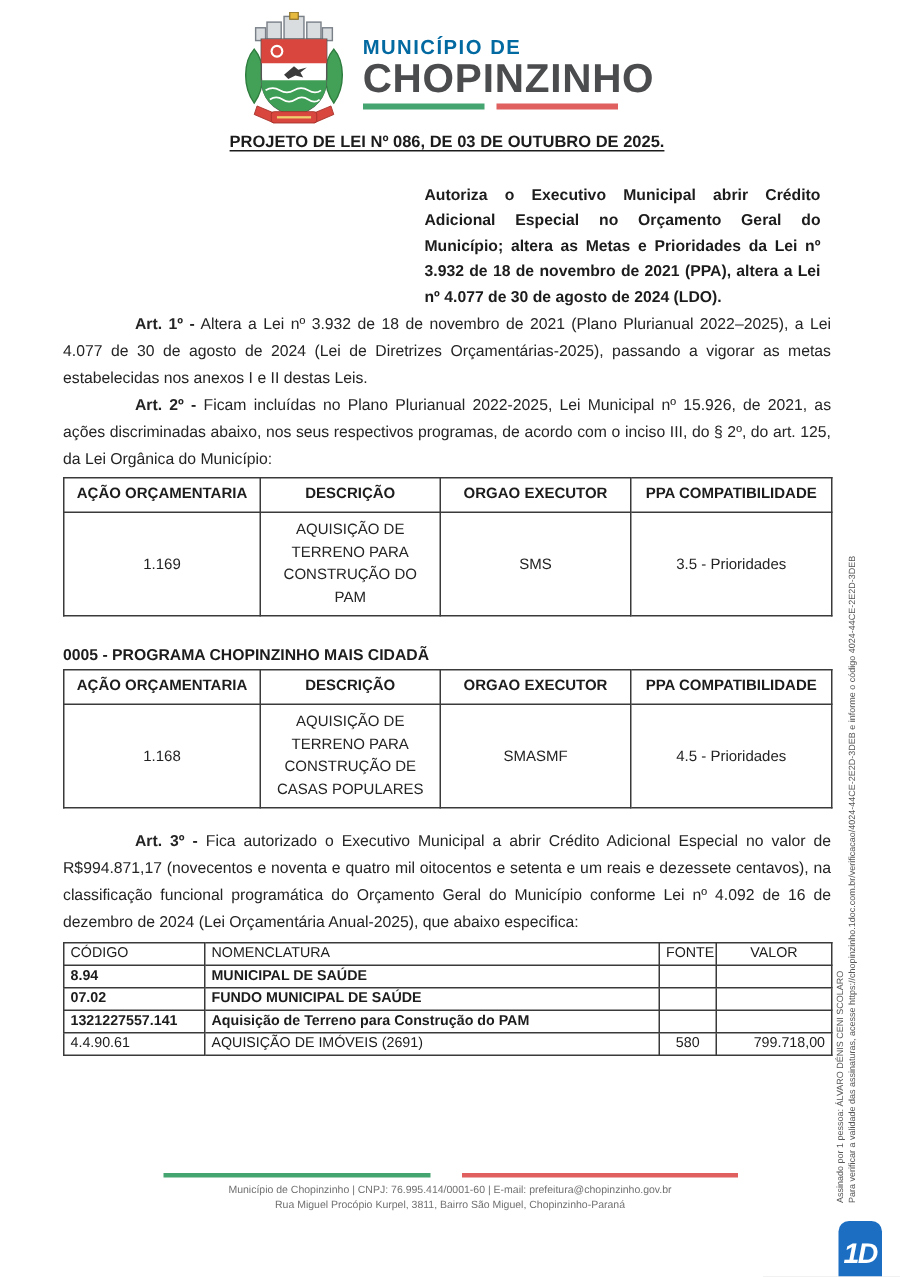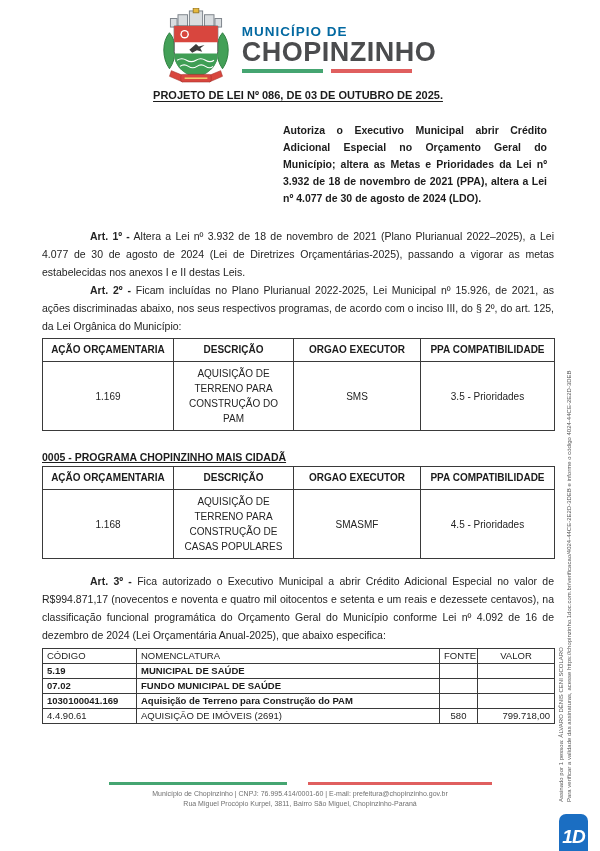--- a/index.html
+++ b/index.html
@@ -32,27 +32,27 @@
   .ementa {
     margin-top: 21px; margin-left: 241px; width: 264px;
     font-size: 10.5px; font-weight: bold; line-height: 17px; text-align: justify; color: #1c1c1c;
   }
 
   
   .body-par {
     font-size: 10.5px; line-height: 18px; text-align: justify; color: #242424;
     text-indent: 48px;
   }
-  .body-par.first { margin-top: 20px; }
+  .body-par.first { }
   .body-par.art3 { margin-top: 13px; }
   .art-label { font-weight: bold; }
 
   
   .prog-heading { margin-top: 1px; font-size: 10.5px; font-weight: bold; color: #1c1c1c; }
-  .prog-heading.second { margin-top: 20px; text-decoration: underline; }
+  .prog-heading.second { margin-top: 20px; }
   table { border-collapse: collapse; table-layout: fixed; width: 512px; }
   .prog-table { margin-top: 3px; }
   .prog-table th, .prog-table td { border: 1px solid #3a3a3a; text-align: center; vertical-align: middle; }
   .prog-table th { font-size: 10px; font-weight: bold; line-height: 14px; padding: 4px 2px; color: #1c1c1c; }
   .prog-table td { font-size: 10px; line-height: 15px; padding: 4px 8px; color: #242424; }
   .prog-table col.c1 { width: 131px; } .prog-table col.c2 { width: 120px; }
   .prog-table col.c3 { width: 127px; } .prog-table col.c4 { width: 134px; }
 
   
   .budget-table { margin-top: 4px; }
@@ -201,33 +201,33 @@
       <thead>
         <tr>
           <th>CÓDIGO</th>
           <th>NOMENCLATURA</th>
           <th class="center">FONTE</th>
           <th class="center">VALOR</th>
         </tr>
       </thead>
       <tbody>
         <tr class="bold">
-          <td>5.19</td>
+          <td>8.94</td>
           <td>MUNICIPAL DE SAÚDE</td>
           <td class="center"></td>
           <td class="right"></td>
         </tr>
         <tr class="bold">
           <td>07.02</td>
           <td>FUNDO MUNICIPAL DE SAÚDE</td>
           <td class="center"></td>
           <td class="right"></td>
         </tr>
         <tr class="bold">
-          <td>1030100041.169</td>
+          <td>1321227557.141</td>
           <td>Aquisição de Terreno para Construção do PAM</td>
           <td class="center"></td>
           <td class="right"></td>
         </tr>
         <tr>
           <td>4.4.90.61</td>
           <td>AQUISIÇÃO DE IMÓVEIS (2691)</td>
           <td class="center">580</td>
           <td class="right">799.718,00</td>
         </tr>

